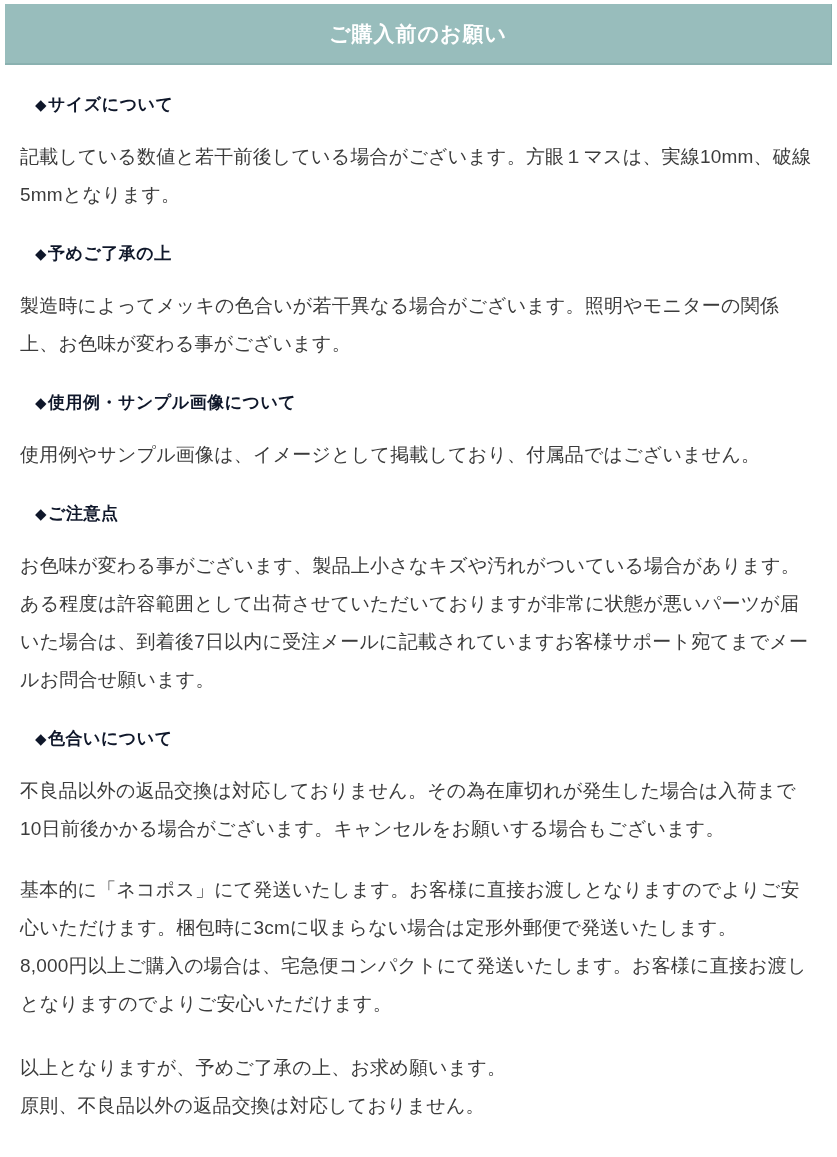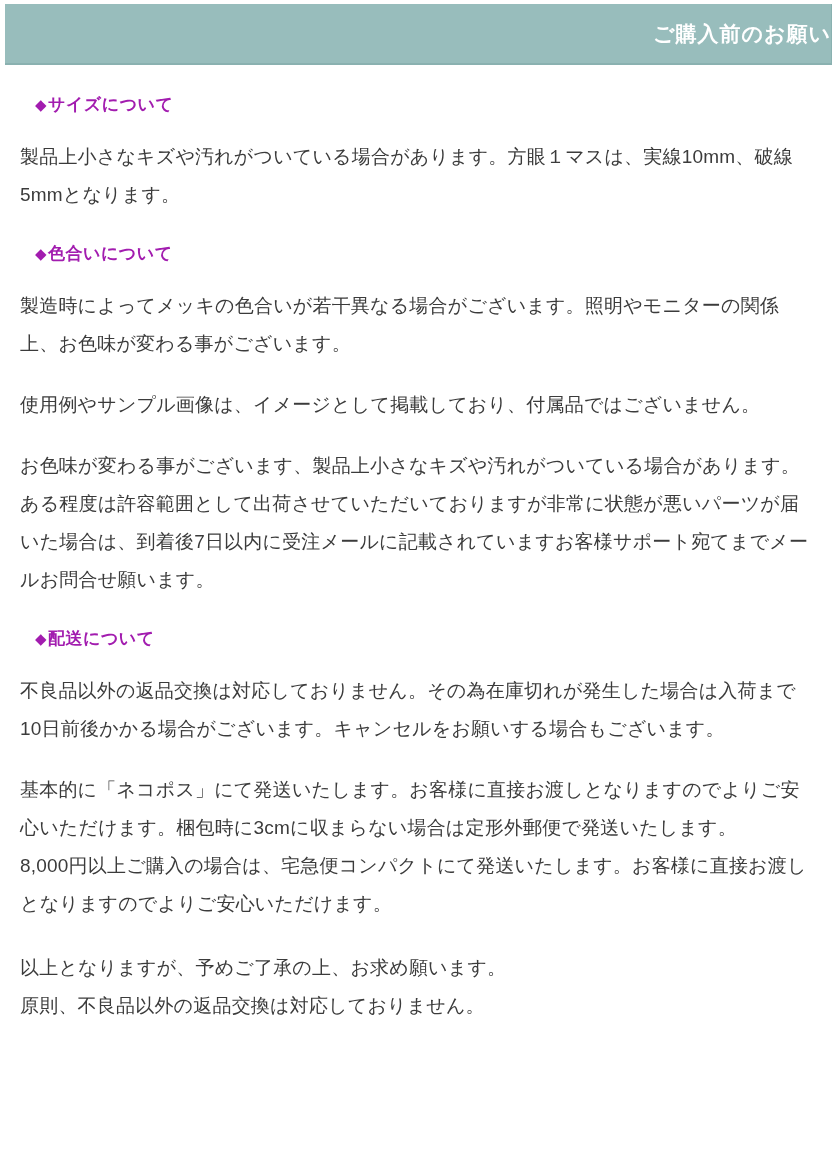--- a/index.html
+++ b/index.html
@@ -17,40 +17,40 @@
     overflow: hidden;
   }
   .banner {
     margin: 4px 5px 0 5px;
     height: 61px;
     background: #98bdbc;
     border-right: 1px solid #8ab1b0;
     border-bottom: 2px solid #8ab1b0;
     display: flex;
     align-items: center;
-    justify-content: flex-end;
+    justify-content: center;
   }
   .banner-title {
     margin: 0;
     color: #ffffff;
     font-size: 21px;
     font-weight: bold;
     letter-spacing: 1px;
     line-height: 1;
   }
   .content {
     padding: 0 20px 0 20px;
     color: #3b3b3b;
   }
   .sec-h {
     margin: 30px 0 0 0;
     padding-left: 15px;
     font-size: 17px;
     font-weight: bold;
-    color: #a21caf;
+    color: #0f172a;
     line-height: 20px;
     letter-spacing: 0.5px;
   }
   .sec-h .bullet {
     font-size: 15px;
     margin-right: 1px;
   }
   .sec-p {
     margin: 23px 0 0 0;
     font-size: 19px;
@@ -70,30 +70,32 @@
 
 <div class="page">
 
   <div class="banner">
     <h1 class="banner-title">ご購入前のお願い</h1>
   </div>
 
   <div class="content">
 
     <h2 class="sec-h"><span class="bullet">◆</span><span>サイズについて</span></h2>
-    <p class="sec-p">製品上小さなキズや汚れがついている場合があります。方眼１マスは、実線10mm、破線5mmとなります。</p>
+    <p class="sec-p">記載している数値と若干前後している場合がございます。方眼１マスは、実線10mm、破線5mmとなります。</p>
+
+    <h2 class="sec-h"><span class="bullet">◆</span><span>予めご了承の上</span></h2>
+    <p class="sec-p">製造時によってメッキの色合いが若干異なる場合がございます。照明やモニターの関係上、お色味が変わる事がございます。</p>
+
+    <h2 class="sec-h"><span class="bullet">◆</span><span>使用例・サンプル画像について</span></h2>
+    <p class="sec-p">使用例やサンプル画像は、イメージとして掲載しており、付属品ではございません。</p>
+
+    <h2 class="sec-h"><span class="bullet">◆</span><span>ご注意点</span></h2>
+    <p class="sec-p">お色味が変わる事がございます、製品上小さなキズや汚れがついている場合があります。ある程度は許容範囲として出荷させていただいておりますが非常に状態が悪いパーツが届いた場合は、到着後7日以内に受注メールに記載されていますお客様サポート宛てまでメールお問合せ願います。</p>
 
     <h2 class="sec-h"><span class="bullet">◆</span><span>色合いについて</span></h2>
-    <p class="sec-p">製造時によってメッキの色合いが若干異なる場合がございます。照明やモニターの関係上、お色味が変わる事がございます。</p>
-
-    <p class="sec-p">使用例やサンプル画像は、イメージとして掲載しており、付属品ではございません。</p>
-
-    <p class="sec-p">お色味が変わる事がございます、製品上小さなキズや汚れがついている場合があります。ある程度は許容範囲として出荷させていただいておりますが非常に状態が悪いパーツが届いた場合は、到着後7日以内に受注メールに記載されていますお客様サポート宛てまでメールお問合せ願います。</p>
-
-    <h2 class="sec-h"><span class="bullet">◆</span><span>配送について</span></h2>
     <p class="sec-p">不良品以外の返品交換は対応しておりません。その為在庫切れが発生した場合は入荷まで10日前後かかる場合がございます。キャンセルをお願いする場合もございます。</p>
 
     <p class="sec-p"><span>基本的に「ネコポス」にて発送いたします。お客様に直接お渡しとなりますのでよりご安心いただけます。梱包時に3cmに収まらない場合は定形外郵便で発送いたします。</span><br><span>8,000円以上ご購入の場合は、宅急便コンパクトにて発送いたします。お客様に直接お渡しとなりますのでよりご安心いただけます。</span></p>
 
     <div class="closing">
       <div>以上となりますが、予めご了承の上、お求め願います。</div>
       <div>原則、不良品以外の返品交換は対応しておりません。</div>
     </div>
 
   </div>

